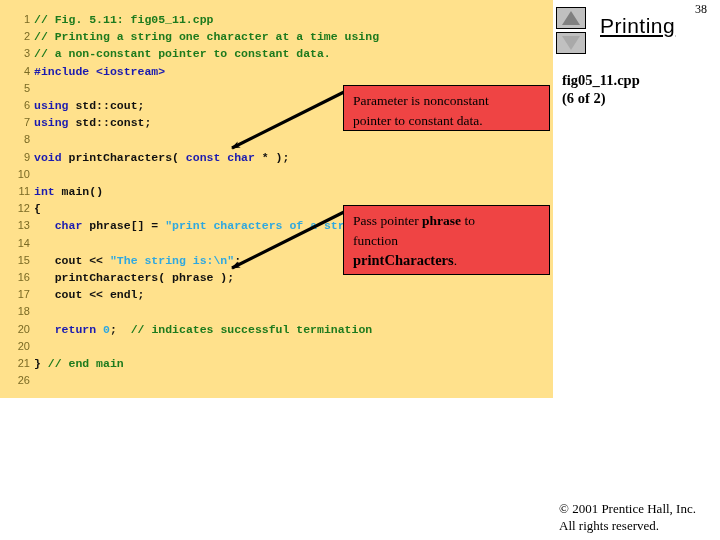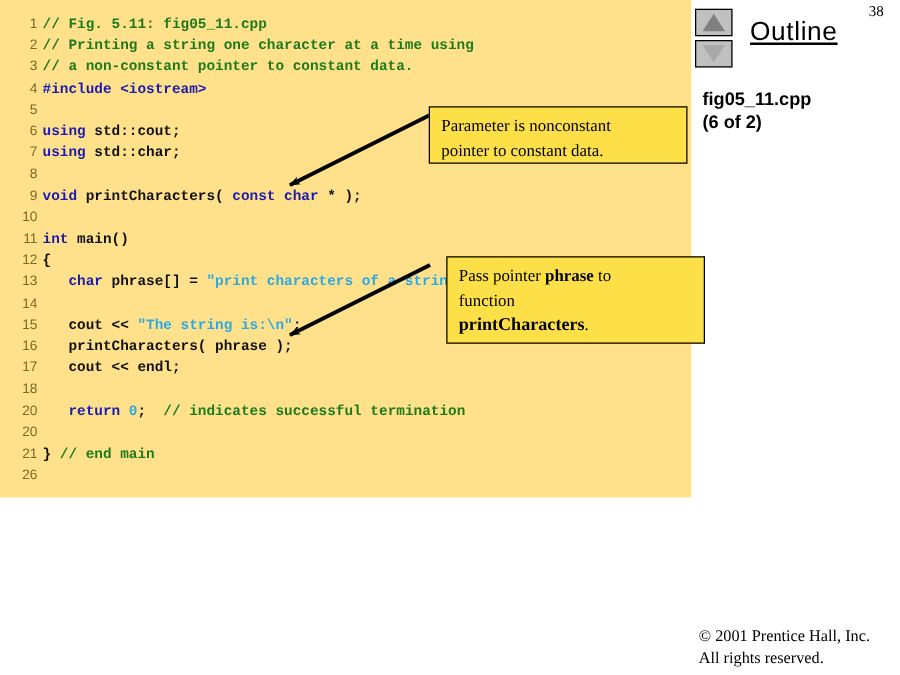--- a/index.html
+++ b/index.html
@@ -55,21 +55,21 @@
 
   .c-comment { color: #1d7a1d; }
   .c-kw      { color: #1a1ab0; }
   .c-plain   { color: #101010; }
   .c-str     { color: #2fa8e0; }
   .c-num     { color: #2fa8e0; }
 
   
   .callout {
     position: absolute;
-    background: #fde047;
+    background: #ef4444;
     border: 1px solid #000000;
     box-sizing: border-box;
     font-family: "Liberation Serif", serif;
     font-size: 13.5px;
     color: #000000;
     padding: 5px 8px 5px 9px;
     line-height: 1.45;
   }
   .callout .mono {
     font-family: "Liberation Serif", serif;
@@ -141,21 +141,21 @@
     top: 2px;
     font-family: "Liberation Serif", serif;
     font-size: 12px;
     color: #000000;
   }
 
   #file-label {
     position: absolute;
     left: 562px;
     top: 71px;
-    font-family: Liberation Sans, sans-serif;
+    font-family: Liberation Serif, serif;
     font-size: 14.5px;
     font-weight: bold;
     color: #000000;
     line-height: 1.25;
   }
   #file-label .sub {
     font-weight: bold;
   }
 
   #footer {
@@ -174,21 +174,21 @@
 <div id="slide">
 
   <div id="code-panel">
     <div id="code-lines">
         <div class="code-line" style="top: 11px;"><span class="lineno">1</span><span class="codetext"><span class="c-comment">// Fig. 5.11: fig05_11.cpp</span></span></div>
         <div class="code-line" style="top: 28.2px;"><span class="lineno">2</span><span class="codetext"><span class="c-comment">// Printing a string one character at a time using</span></span></div>
         <div class="code-line" style="top: 45.4px;"><span class="lineno">3</span><span class="codetext"><span class="c-comment">// a non-constant pointer to constant data.</span></span></div>
         <div class="code-line" style="top: 62.6px;"><span class="lineno">4</span><span class="codetext"><span class="c-kw">#include &lt;iostream&gt;</span></span></div>
         <div class="code-line" style="top: 79.8px;"><span class="lineno">5</span><span class="codetext"><span class="c-plain"></span></span></div>
         <div class="code-line" style="top: 97px;"><span class="lineno">6</span><span class="codetext"><span class="c-kw">using</span><span class="c-plain"> std::cout;</span></span></div>
-        <div class="code-line" style="top: 114.2px;"><span class="lineno">7</span><span class="codetext"><span class="c-kw">using</span><span class="c-plain"> std::char;</span></span></div>
+        <div class="code-line" style="top: 114.2px;"><span class="lineno">7</span><span class="codetext"><span class="c-kw">using</span><span class="c-plain"> std::const;</span></span></div>
         <div class="code-line" style="top: 131.4px;"><span class="lineno">8</span><span class="codetext"><span class="c-plain"></span></span></div>
         <div class="code-line" style="top: 148.6px;"><span class="lineno">9</span><span class="codetext"><span class="c-kw">void</span><span class="c-plain"> printCharacters( </span><span class="c-kw">const char</span><span class="c-plain"> * );</span></span></div>
         <div class="code-line" style="top: 165.8px;"><span class="lineno">10</span><span class="codetext"><span class="c-plain"></span></span></div>
         <div class="code-line" style="top: 183px;"><span class="lineno">11</span><span class="codetext"><span class="c-kw">int</span><span class="c-plain"> main()</span></span></div>
         <div class="code-line" style="top: 200.2px;"><span class="lineno">12</span><span class="codetext"><span class="c-plain">{</span></span></div>
         <div class="code-line" style="top: 217.4px;"><span class="lineno">13</span><span class="codetext"><span class="c-plain">   </span><span class="c-kw">char</span><span class="c-plain"> phrase[] = </span><span class="c-str">"print characters of a string"</span><span class="c-plain">;</span></span></div>
         <div class="code-line" style="top: 234.6px;"><span class="lineno">14</span><span class="codetext"><span class="c-plain"></span></span></div>
         <div class="code-line" style="top: 251.8px;"><span class="lineno">15</span><span class="codetext"><span class="c-plain">   cout &lt;&lt; </span><span class="c-str">"The string is:\n"</span><span class="c-plain">;</span></span></div>
         <div class="code-line" style="top: 269px;"><span class="lineno">16</span><span class="codetext"><span class="c-plain">   printCharacters( phrase );</span></span></div>
         <div class="code-line" style="top: 286.2px;"><span class="lineno">17</span><span class="codetext"><span class="c-plain">   cout &lt;&lt; endl;</span></span></div>
@@ -212,42 +212,42 @@
 
   <div class="callout" id="callout-parameter" style="left:343px; top:85px; width:207px; height:46px;">
     <div>
       <span>Parameter is nonconstant</span>
     </div>
     <div>
       <span>pointer to constant data.</span>
     </div>
   </div>
 
-  <div class="callout" id="callout-pass-pointer" style="left:343px; top:205px; width:207px; height:70px;margin-left:14px;">
+  <div class="callout" id="callout-pass-pointer" style="left:343px; top:205px; width:207px; height:70px;">
     <div>
       <span>Pass pointer </span><span class="mono">phrase</span><span> to</span>
     </div>
     <div>
       <span>function</span>
     </div>
     <div>
       <span class="callout-big">printCharacters</span><span>.</span>
     </div>
   </div>
 
   <div id="nav-buttons">
     <div class="nav-btn">
       <span class="tri-up"></span>
     </div>
     <div class="nav-btn">
       <span class="tri-down"></span>
     </div>
   </div>
 
-  <div id="outline-title">Outline</div>
+  <div id="outline-title">Printing</div>
 
   <div id="page-number">38</div>
 
   <div id="file-label">
     <div>fig05_11.cpp</div>
     <div class="sub">(6 of 2)</div>
   </div>
 
   <div id="footer">
     <div>© 2001 Prentice Hall, Inc.</div>

